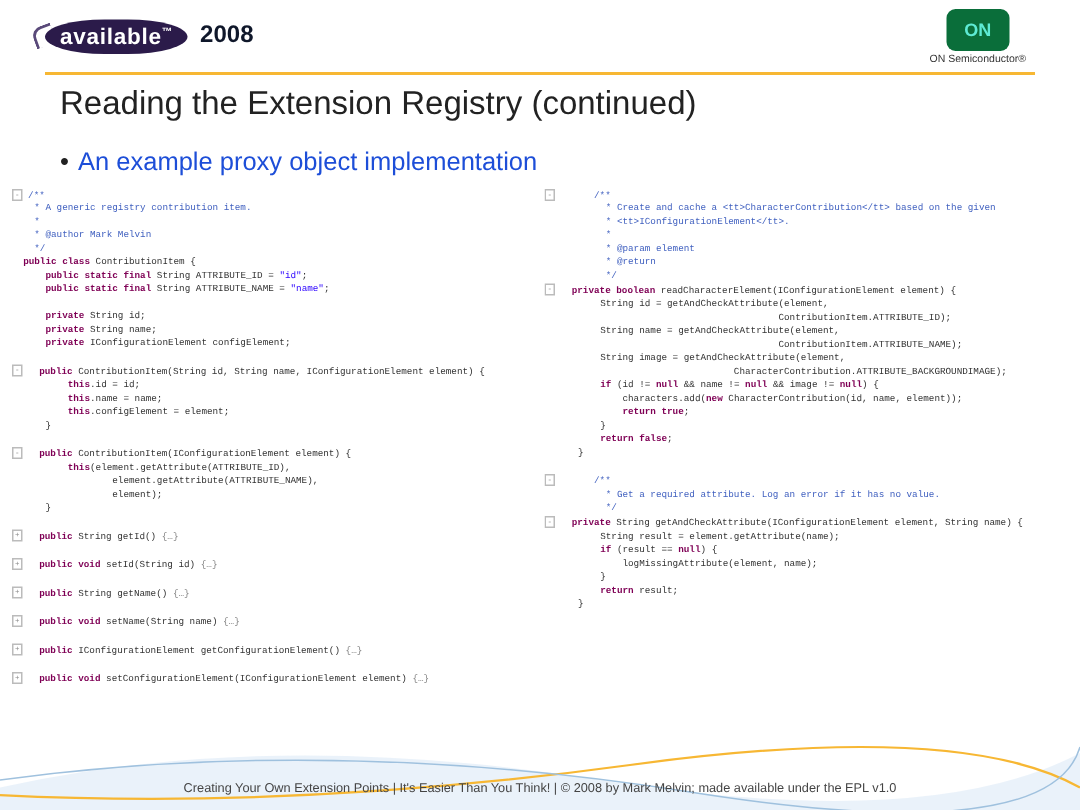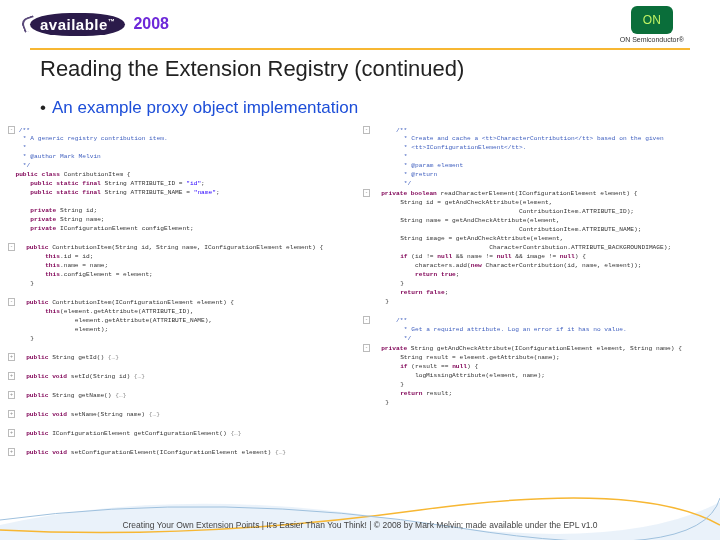--- a/index.html
+++ b/index.html
@@ -20,25 +20,25 @@
     padding: 3px 10px; font-weight: bold; font-size: 15px;
     letter-spacing: 0.5px; position: relative;
   }
   .ec-oval::before {
     content: ""; position: absolute; left: -8px; top: 50%;
     width: 12px; height: 12px; border: 2px solid #5a4a7a;
     border-right: none; border-bottom: none; border-radius: 50% 0 0 0;
     transform: translateY(-50%) rotate(-20deg);
   }
   .ec-tm { font-size: 7px; vertical-align: super; }
-  .ec-year { font-size: 16px; font-weight: bold; color: #6d28d9; margin-left: 4px; }
+  .ec-year { font-size: 16px; font-weight: bold; color: #0f172a; margin-left: 4px; }
   .logo-on { position: absolute; right: 36px; top: 6px; text-align: center; }
   .on-box {
-    width: 42px; height: 28px; background: #0a6e3a; color: #bef264;
-    font-weight: normal; font-size: 12px; display: flex;
+    width: 42px; height: 28px; background: #0a6e3a; color: #5eead4;
+    font-weight: bold; font-size: 12px; display: flex;
     align-items: center; justify-content: center; border-radius: 6px;
     margin: 0 auto;
   }
   .on-text { font-size: 7px; color: #333; margin-top: 2px; }
   .hr {
     height: 1.5px; background: linear-gradient(to right, #f7b733, #f7b733);
     margin: 0 30px;
   }
   .title {
     font-size: 22px; color: #222; padding: 6px 40px 10px;

